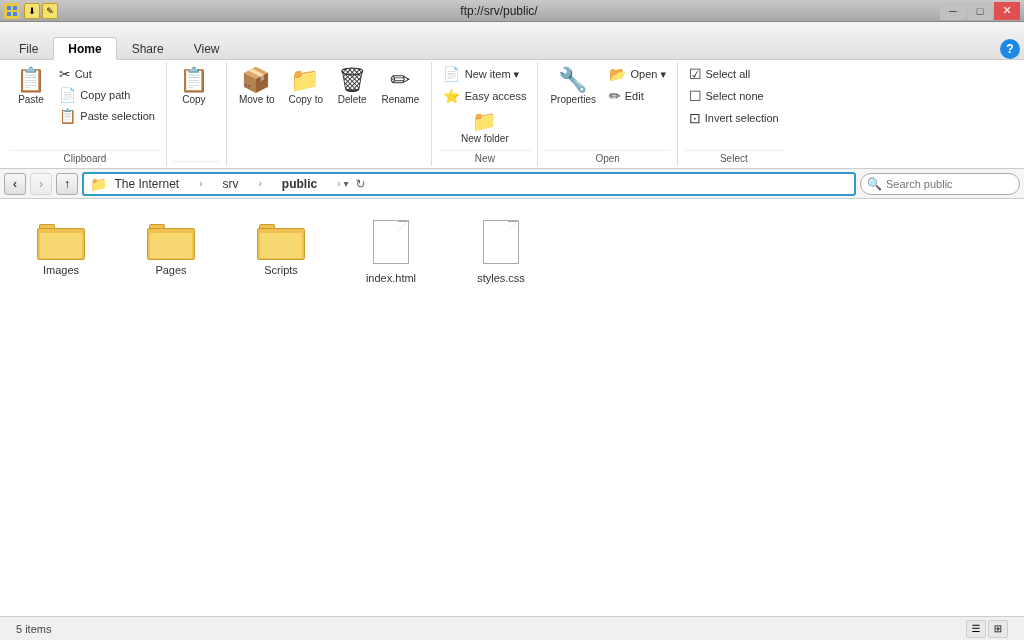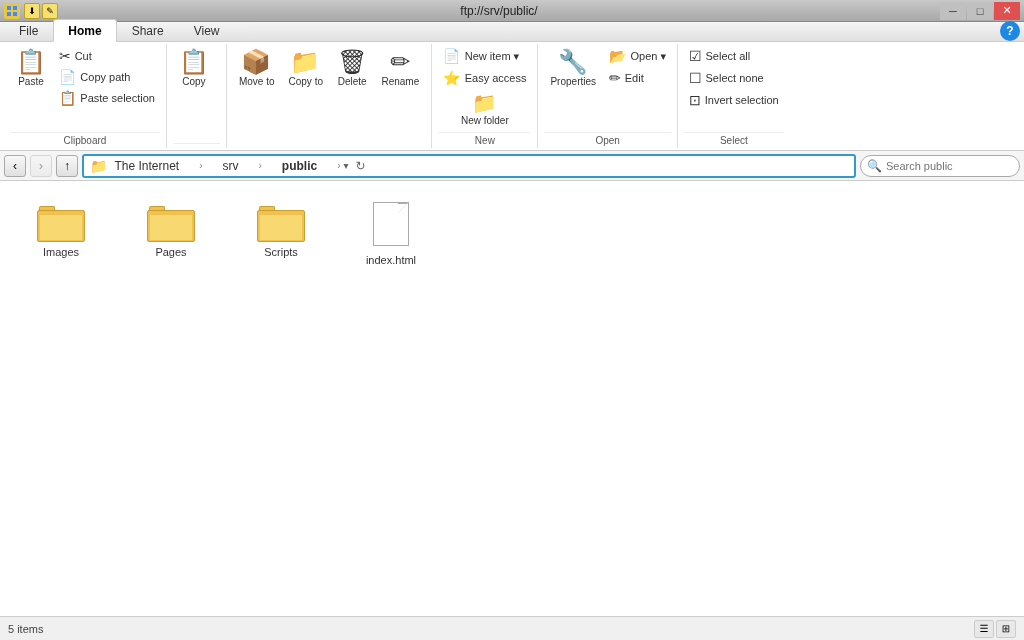--- a/index.html
+++ b/index.html
@@ -26,21 +26,21 @@
     .title-btn.maximize { background: #c0c0c0; }
     .title-btn.close { background: #e05050; color: white; }
 
     
     .ribbon-tabs {
       background: linear-gradient(to bottom, #f5f5f5, #e0e0e0);
       display: flex;
       align-items: flex-end;
       padding: 0 4px;
       border-bottom: 1px solid #ccc;
-      height: 20px;
+      height: 38px;
     }
     .ribbon-tab {
       padding: 4px 14px 3px;
       font-size: 12px;
       cursor: pointer;
       border: 1px solid transparent;
       border-bottom: none;
       border-radius: 3px 3px 0 0;
       color: #333;
     }
@@ -262,21 +262,21 @@
 
     .file-label { font-size: 11px; text-align: center; color: #333; word-break: break-word; }
 
     
     .status-bar {
       background: #f0f0f0;
       border-top: 1px solid #ccc;
       height: 24px;
       display: flex;
       align-items: center;
-      padding: 0 8px;
+      padding: 0 16px;
       justify-content: space-between;
     }
     .status-text { font-size: 11px; color: #444; }
     .view-btns { display: flex; gap: 2px; }
     .view-btn { width: 20px; height: 18px; border: 1px solid #ccc; background: #e8e8e8; cursor: pointer; display: flex; align-items: center; justify-content: center; font-size: 10px; border-radius: 2px; }
 
     .main-container {
       display: flex;
       flex-direction: column;
       height: 640px;
@@ -507,20 +507,29 @@
     <div class="file-item">
       <div class="file-icon">
         <div class="file-page" style="background: white; border: 1px solid #aaa; width: 36px; height: 44px; position: absolute;">
           <div class="file-dog-ear" style="position:absolute; top:0; right:0; width:0; height:0; border-style:solid; border-width:10px 10px 0 0; border-color:#aaa transparent transparent transparent;"></div>
           <div style="position:absolute; top:1px; right:1px; width:0; height:0; border-style:solid; border-width:9px 9px 0 0; border-color:white transparent transparent transparent;"></div>
         </div>
       </div>
       <div class="file-label">index.html</div>
     </div>
 
+    <div class="file-item">
+      <div class="file-icon">
+        <div class="file-page" style="background: white; border: 1px solid #aaa; width: 36px; height: 44px; position: absolute;">
+          <div class="file-dog-ear" style="position:absolute; top:0; right:0; width:0; height:0; border-style:solid; border-width:10px 10px 0 0; border-color:#aaa transparent transparent transparent;"></div>
+          <div style="position:absolute; top:1px; right:1px; width:0; height:0; border-style:solid; border-width:9px 9px 0 0; border-color:white transparent transparent transparent;"></div>
+        </div>
+      </div>
+      <div class="file-label">styles.css</div>
+    </div>
 
   </div>
 
   <div class="status-bar">
     <div class="status-text">5 items</div>
     <div class="view-btns">
       <button class="view-btn">☰</button>
       <button class="view-btn">⊞</button>
     </div>
   </div>

